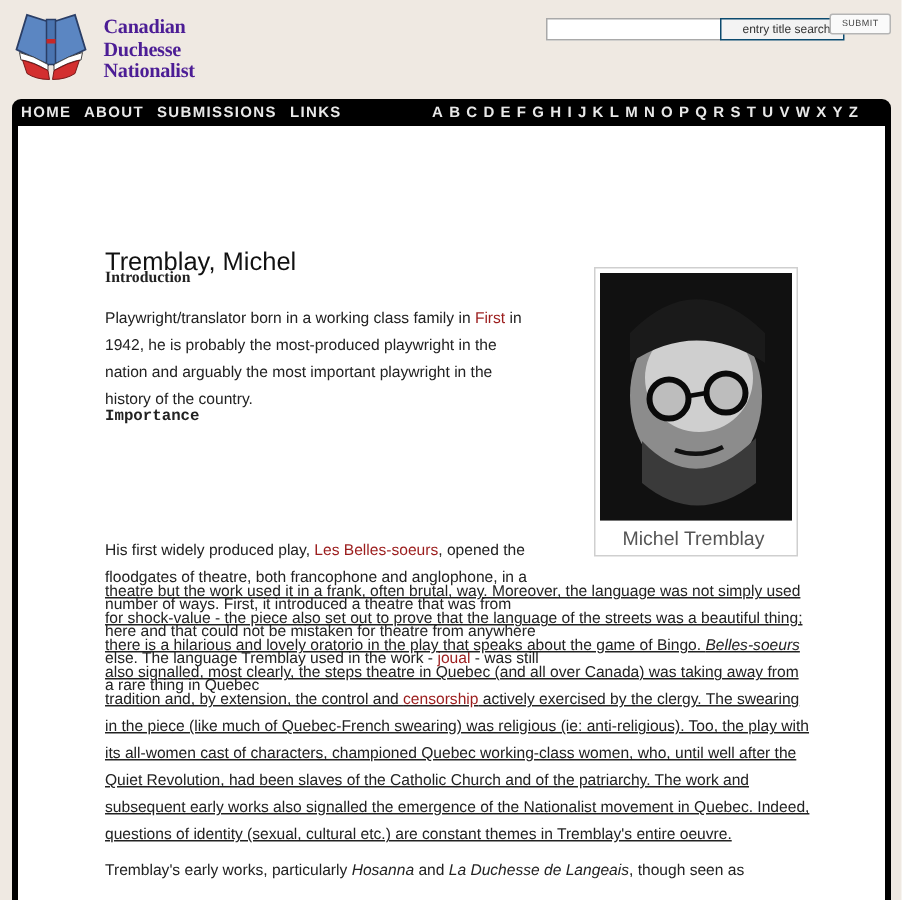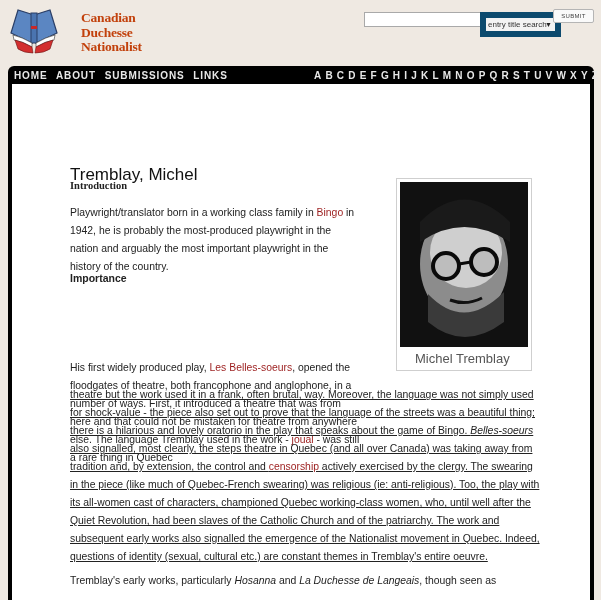--- a/index.html
+++ b/index.html
@@ -5,53 +5,53 @@
   html, body { margin:0; padding:0; }
   body {
     width:601px; height:600px; overflow:hidden;
     background:#efe9e2;
     font-family:"Liberation Sans", sans-serif;
     position:relative;
   }
   .header { position:absolute; left:0; top:0; width:601px; height:64px; }
   .logo-icon { position:absolute; left:8px; top:7px; width:52px; height:48px; }
   .logo-text {
-    position:absolute; left:81px; top:11px;
+    position:absolute; left:69px; top:11px;
     font-family:"Liberation Serif", serif;
-    font-size:13.5px; line-height:14.5px; color:#c2410c; font-weight:bold;
+    font-size:13.5px; line-height:14.5px; color:#4c1d95; font-weight:bold;
     letter-spacing:-0.2px;
   }
   .logo-text div { white-space:nowrap; }
   .search-input {
     position:absolute; left:364px; top:12px; width:111px; height:13px;
     border:1px solid #a9a9a9; background:#fff; padding:0 2px; font-size:10px;
     outline:none; box-sizing:content-box;
   }
   .search-select {
     position:absolute; left:480px; top:12px; width:67px; height:13px;
-    border:6px solid #0c4a6e; background:#f3f3f3; font-size:8px; color:#333;
-    line-height:13px; padding-left:2px; white-space:nowrap; overflow:hidden;
+    border:1px solid #0c4a6e; background:#f3f3f3; font-size:8px; color:#333;
+    line-height:13px; padding-left:14px; white-space:nowrap; overflow:hidden;
   }
   .search-select .arrow { position:absolute; right:3px; top:0; font-size:7px; color:#222; }
   .submit-btn {
     position:absolute; left:553px; top:9px; width:39px; height:12px;
     border:1px solid #b5b5b5; border-radius:2px; background:#fafafa;
     font-size:6px; color:#444; text-align:center; line-height:12px; letter-spacing:0.3px;
   }
   .panel {
     position:absolute; left:8px; top:66px; width:586px; height:560px;
     background:#000; border-radius:6px 6px 0 0;
   }
   .nav {
     position:absolute; left:0; top:0; width:586px; height:18px;
     color:#e8e8e8; font-size:10px; font-weight:bold; letter-spacing:0.9px;
   }
   .nav-left { position:absolute; left:6px; top:4px; white-space:nowrap; }
   .nav-left span { margin-right:5px; cursor:pointer; }
-  .nav-right { position:absolute; left:306px; top:4px; white-space:nowrap; }
+  .nav-right { position:absolute; left:280px; top:4px; white-space:nowrap; }
   .nav-right span { margin-right:3.3px; cursor:pointer; }
   .content {
     position:absolute; left:4px; top:18px; width:578px; height:560px; background:#fff;
   }
   .inner { position:absolute; left:58px; top:0; width:470px; }
   .title { position:absolute; left:0; top:47px; font-size:17px; font-weight:normal; color:#111; white-space:nowrap;margin-top:34px; }
   .h2 { position:absolute; left:0; font-size:10.5px; font-weight:bold; color:#222; }
   p.body, .para { margin:0; font-size:10.4px; line-height:18px; color:#222; }
   .para { position:absolute; left:0; }
   a.link { color:#9b1c1c; text-decoration:none; }
@@ -107,24 +107,24 @@
       <span>A</span><span>B</span><span>C</span><span>D</span><span>E</span><span>F</span><span>G</span><span>H</span><span>I</span><span>J</span><span>K</span><span>L</span><span>M</span><span>N</span><span>O</span><span>P</span><span>Q</span><span>R</span><span>S</span><span>T</span><span>U</span><span>V</span><span>W</span><span>X</span><span>Y</span><span>Z</span>
     </div>
   </div>
 
   <div class="content">
     <div class="inner">
       <div class="title">Tremblay, Michel</div>
 
       <div class="h2" style="top:96px;font-family:Liberation Serif, serif;">Introduction</div>
       <div class="para" style="top:120px; width:290px;">
-        <span>Playwright/translator born in a working class family in </span><a class="link" href="#">Bingo</a><span> in 1942, he is probably the most-produced playwright in the nation and arguably the most important playwright in the history of the country.</span>
+        <span>Playwright/translator born in a working class family in </span><a class="link" href="#">First</a><span> in 1942, he is probably the most-produced playwright in the nation and arguably the most important playwright in the history of the country.</span>
       </div>
 
-      <div class="h2" style="top:188px;">Importance</div>
+      <div class="h2" style="top:188px;font-family:Liberation Mono, monospace;">Importance</div>
       <div class="para" style="top:228px; width:290px;margin-top:47px;">
         <span>His first widely produced play, </span><a class="link" href="#">Les Belles-soeurs</a><span>, opened the floodgates of theatre, both francophone and anglophone, in a number of ways. First, it introduced a theatre that was from here and that could not be mistaken for theatre from anywhere else. The language Tremblay used in the work - </span><a class="link" href="#">joual</a><span> - was still a rare thing in Quebec</span>
       </div>
       <div class="para" style="top:302px; width:472px;text-decoration:underline;">
         <span>theatre but the work used it in a frank, often brutal, way. Moreover, the language was not simply used for shock-value - the piece also set out to prove that the language of the streets was a beautiful thing; there is a hilarious and lovely oratorio in the play that speaks about the game of Bingo. </span><i>Belles-soeurs</i><span> also signalled, most clearly, the steps theatre in Quebec (and all over Canada) was taking away from tradition and, by extension, the control and </span><a class="link" href="#">censorship</a><span> actively exercised by the clergy. The swearing in the piece (like much of Quebec-French swearing) was religious (ie: anti-religious). Too, the play with its all-women cast of characters, championed Quebec working-class women, who, until well after the Quiet Revolution, had been slaves of the Catholic Church and of the patriarchy. The work and subsequent early works also signalled the emergence of the Nationalist movement in Quebec. Indeed, questions of identity (sexual, cultural etc.) are constant themes in Tremblay's entire oeuvre.</span>
       </div>
 
       <div class="para" style="top:488px; width:472px;">
         <span>Tremblay's early works, particularly </span><i>Hosanna</i><span> and </span><i>La Duchesse de Langeais</i><span>, though seen as</span>
       </div>

